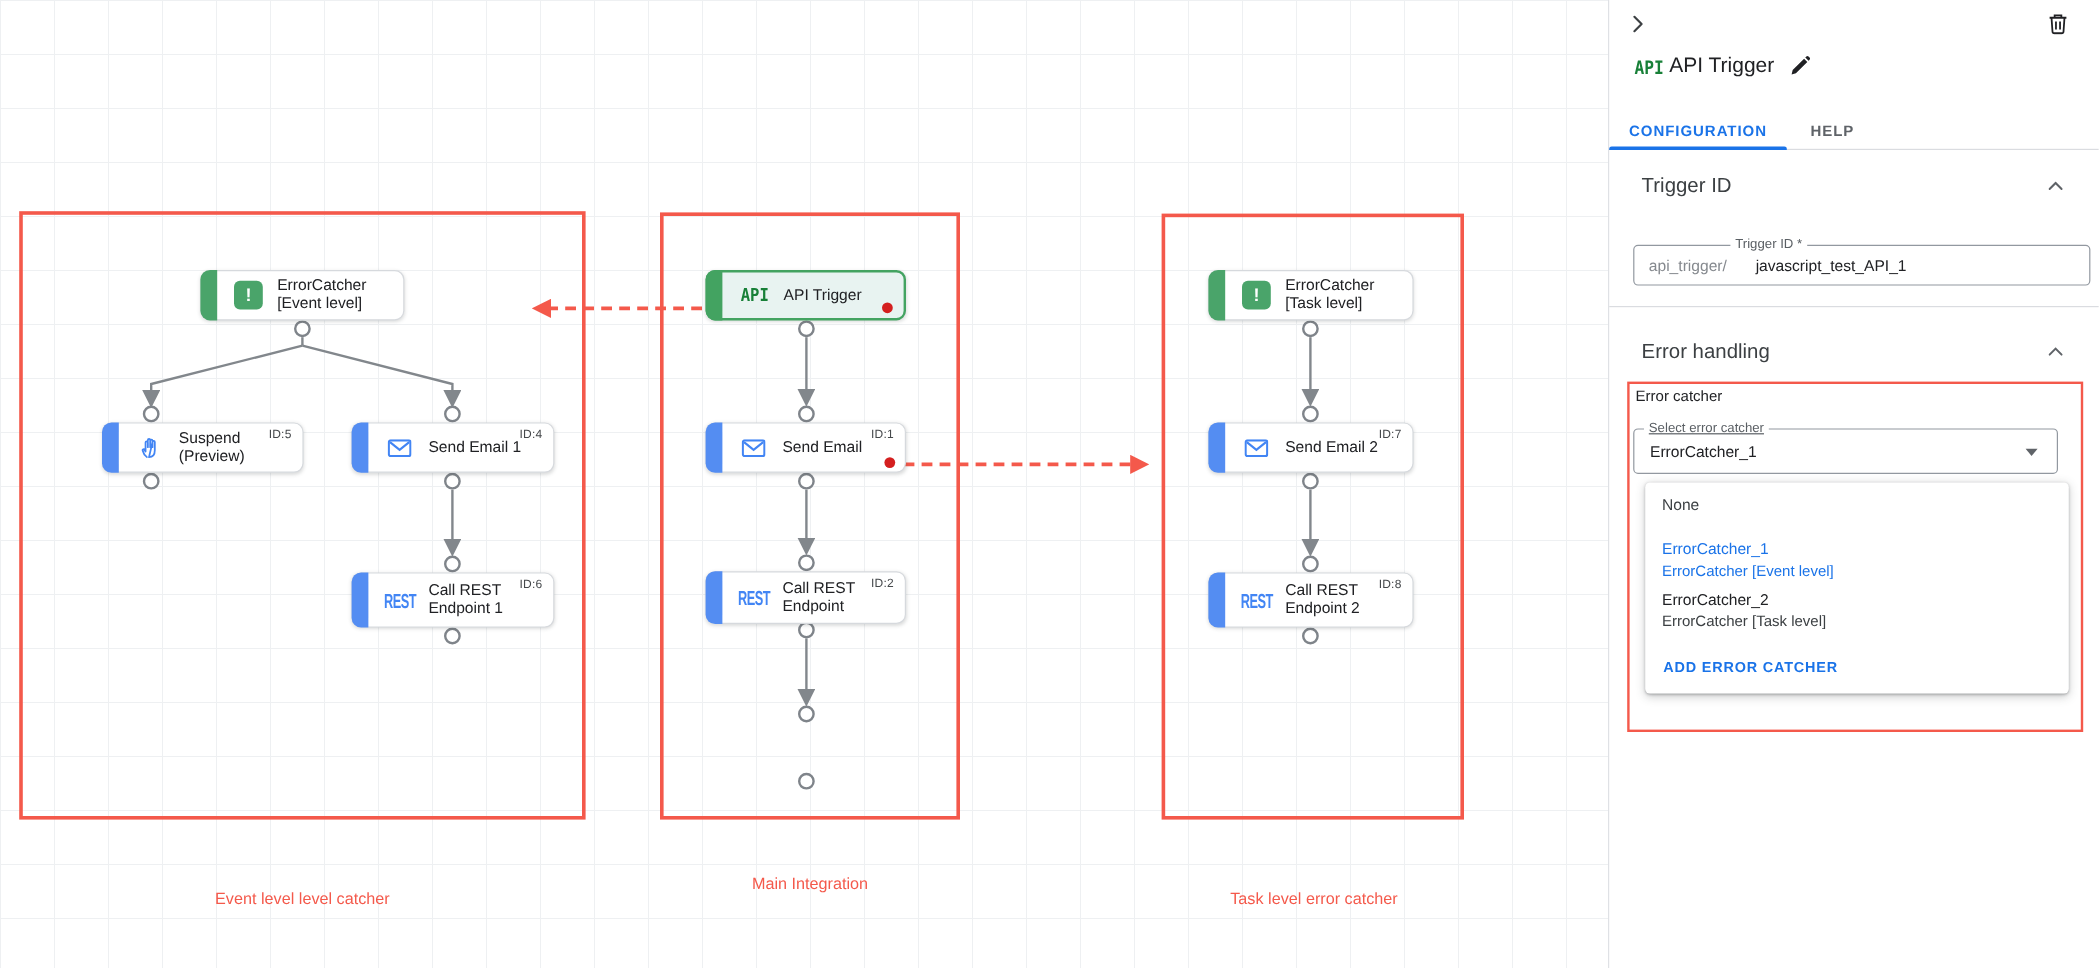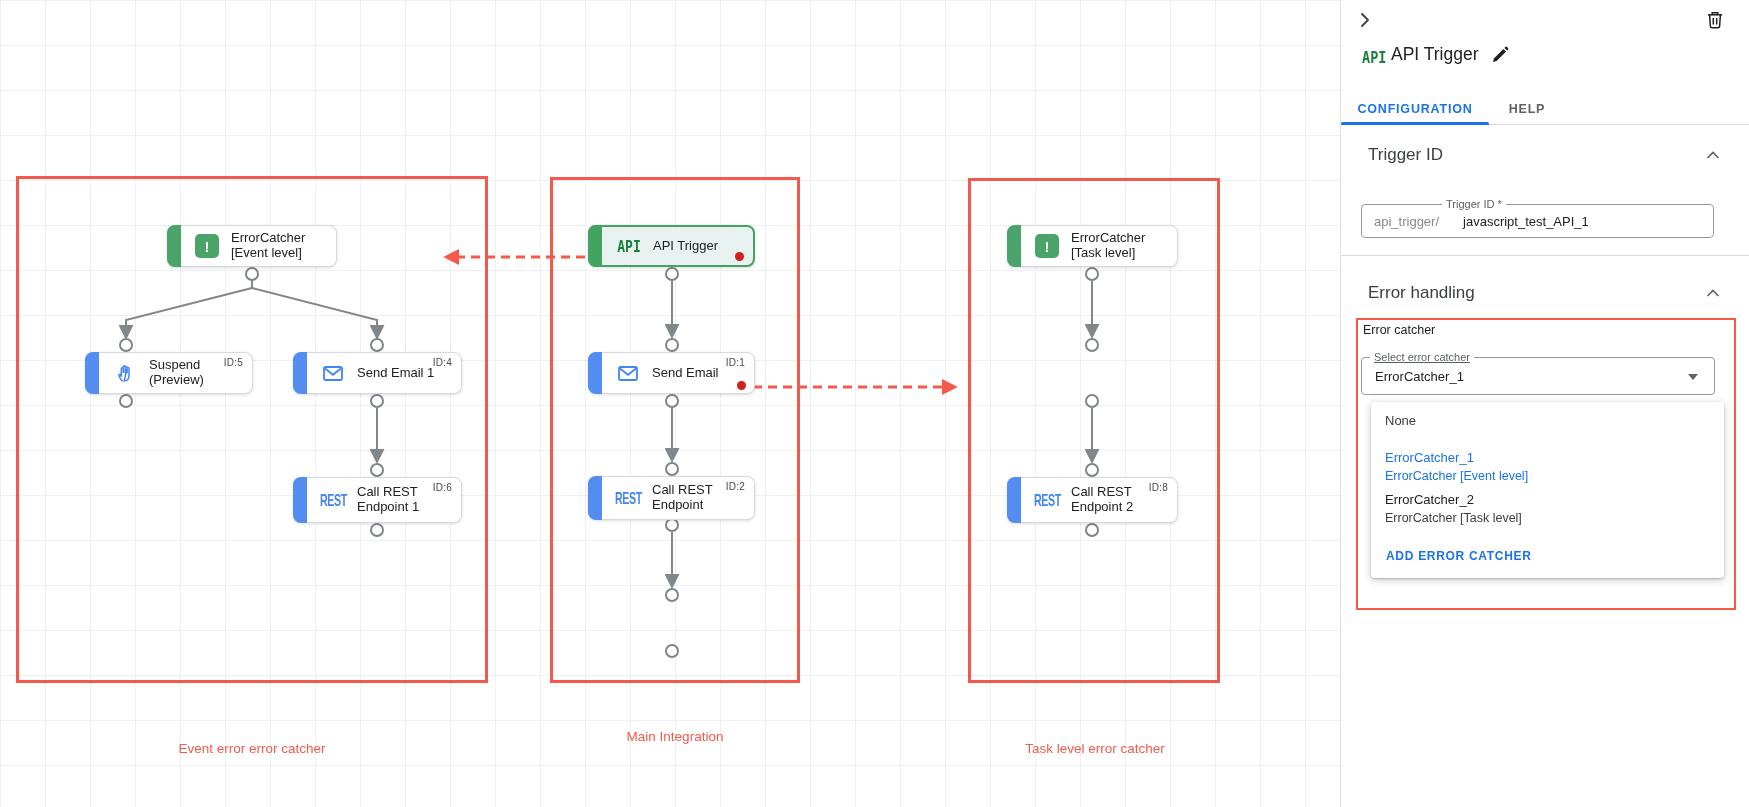--- a/index.html
+++ b/index.html
@@ -77,21 +77,21 @@
 <body>
 
 <div id="app">
 
   <div id="canvas">
 
     <div class="gbox" style="left:16px; top:176px; width:472px; height:507px;"></div>
     <div class="gbox" style="left:550px; top:177px; width:250px; height:506px;"></div>
     <div class="gbox" style="left:968px; top:178px; width:252px; height:505px;"></div>
 
-    <div class="glabel" style="left:252px; top:741px;">Event error error catcher</div>
+    <div class="glabel" style="left:252px; top:741px;">Event level level catcher</div>
     <div class="glabel" style="left:675px; top:729px;text-align:center;">Main Integration</div>
     <div class="glabel" style="left:1095px; top:741px;">Task level error catcher</div>
 
     <svg id="edges" width="1340" height="807" viewBox="0 0 1340 807">
       <defs>
         <marker id="mg" viewBox="0 0 10 10" refX="8" refY="5" markerWidth="7.5" markerHeight="7.5" orient="auto-start-reverse">
           <path d="M0,0 L10,5 L0,10 z" fill="#82878c"></path>
         </marker>
         <marker id="mr" viewBox="0 0 10 10" refX="7" refY="5" markerWidth="5" markerHeight="5" orient="auto-start-reverse">
           <path d="M0,0 L10,5 L0,10 z" fill="#f4594b"></path>
@@ -227,20 +227,33 @@
     <div class="node" style="left:1007px; top:225px; width:171px; height:42px;">
       <div class="tab green"></div>
       <div class="nbody">
           <span class="ic">
             <span class="ecicon">!</span>
           </span>
         <span class="label">ErrorCatcher [Task level]</span>
         </div>
     </div>
 
+    <div class="node" style="left:1007px; top:352px; width:171px; height:42px;">
+      <div class="tab blue"></div>
+      <div class="nbody">
+          <span class="ic">
+        <svg class="icon-svg" width="20" height="15" viewBox="0 0 20 15" fill="none" stroke="#4285f4" stroke-width="1.8">
+          <rect x="1" y="1" width="18" height="13" rx="1.5"></rect>
+              <path d="M2 2.5 L10 8.8 L18 2.5"></path>
+        </svg>
+          </span>
+        <span class="label">Send Email 2</span>
+        </div>
+      <span class="nid">ID:7</span>
+    </div>
 
     <div class="node" style="left:1007px; top:477px; width:171px; height:46px;">
       <div class="tab blue"></div>
       <div class="nbody">
           <span class="ic">
             <span class="resttext">REST</span>
           </span>
         <span class="label">Call REST Endpoint 2</span>
         </div>
       <span class="nid">ID:8</span>
@@ -280,21 +293,21 @@
     </div>
     <div id="tab-underline"></div>
 
     <div class="sec-head" style="top:145px;">Trigger ID</div>
     <button class="pbtn caret" style="top:147px;">
       <svg width="12" height="8" viewBox="0 0 12 8" fill="none" stroke="#5f6368" stroke-width="1.7" stroke-linecap="round">
         <polyline points="1,6.5 6,1.5 11,6.5"></polyline>
       </svg>
     </button>
 
-    <div class="field" style="left:20px; top:204px; width:353px; height:34px;">
+    <div class="field" style="left:20px; top:204px; width:381px; height:34px;">
       <span class="float-label" style="left:80px;">Trigger ID *</span>
       <div style="display:flex; align-items:center; height:100%; padding-left:12px; gap:24px;">
         <span class="fprefix">api_trigger/</span>
         <span class="fval">javascript_test_API_1</span>
       </div>
     </div>
 
     <div class="divider" style="top:255px;"></div>
 
     <div class="sec-head" style="top:283px;">Error handling</div>

